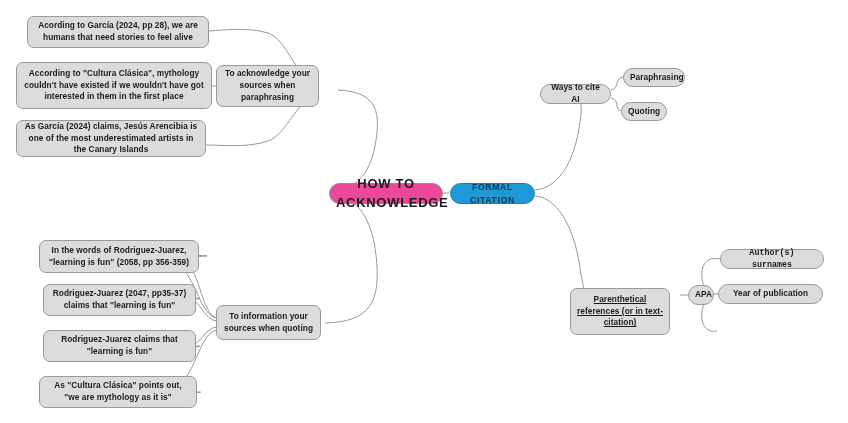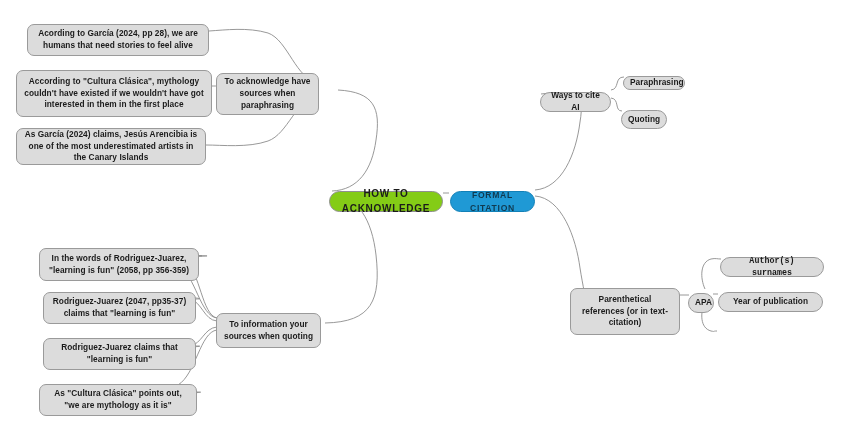--- a/index.html
+++ b/index.html
@@ -35,30 +35,29 @@
     font-size: 8.3px;
     font-weight: bold;
     line-height: 1.42;
     text-align: center;
     display: flex;
     align-items: center;
     justify-content: center;
     padding: 2px 6px;
     letter-spacing: 0.05px;
     z-index: 2;
-    margin-top: 8px;
   }
   .node.pill {
     border-radius: 11px;
   }
   .node.root {
-    background: #84cc16;
+    background: #ec4899;
     border-color: #8f8f8f;
     border-radius: 11px;
-    font-size: 10px;
+    font-size: 13px;
     letter-spacing: 0.7px;
   }
   .node.selected {
     background: #1f99d5;
     border-color: #1280b7;
     color: #103a50;
     border-radius: 11px;
     font-size: 8.6px;
     letter-spacing: 0.7px;
   }
@@ -106,21 +105,21 @@
 
   <div class="node selected" style="left:450px; top:183px; width:85px; height:21px;">
     <span>FORMAL CITATION</span>
   </div>
 
   <div class="node root" style="left:329px; top:183px; width:114px; height:21px;">
     <span>HOW TO ACKNOWLEDGE</span>
   </div>
 
   <div class="node" style="left:216px; top:65px; width:103px; height:42px;">
-    <span>To acknowledge have sources when paraphrasing</span>
+    <span>To acknowledge your sources when paraphrasing</span>
   </div>
 
   <div class="node" style="left:27px; top:16px; width:182px; height:32px;">
     <span>Acording to García (2024, pp 28), we are humans that need stories to feel alive</span>
   </div>
 
   <div class="node" style="left:16px; top:62px; width:196px; height:47px;">
     <span>According to "Cultura Clásica", mythology couldn't have existed if we wouldn't have got interested in them in the first place</span>
   </div>
 
@@ -145,29 +144,29 @@
   </div>
 
   <div class="node" style="left:39px; top:376px; width:158px; height:32px;">
     <span>As "Cultura Clásica" points out, "we are mythology as it is"</span>
   </div>
 
   <div class="node pill" style="left:540px; top:84px; width:71px; height:20px;">
     <span>Ways to cite AI</span>
   </div>
 
-  <div class="node pill" style="left:623px; top:68px; width:62px; height:14px;align-items:center;">
+  <div class="node pill" style="left:623px; top:68px; width:62px; height:19px;align-items:center;">
     <span>Paraphrasing</span>
   </div>
 
   <div class="node pill" style="left:621px; top:102px; width:46px; height:19px;">
     <span>Quoting</span>
   </div>
 
-  <div class="node" style="left:570px; top:280px; width:110px; height:47px;">
+  <div class="node" style="left:570px; top:288px; width:100px; height:47px;text-decoration:underline;">
     <span>Parenthetical references (or in text-citation)</span>
   </div>
 
   <div class="node pill" style="left:688px; top:285px; width:26px; height:20px;">
     <span>APA</span>
   </div>
 
   <div class="node pill" style="left:720px; top:249px; width:104px; height:20px;font-family:Liberation Mono, monospace;">
     <span>Author(s) surnames</span>
   </div>

